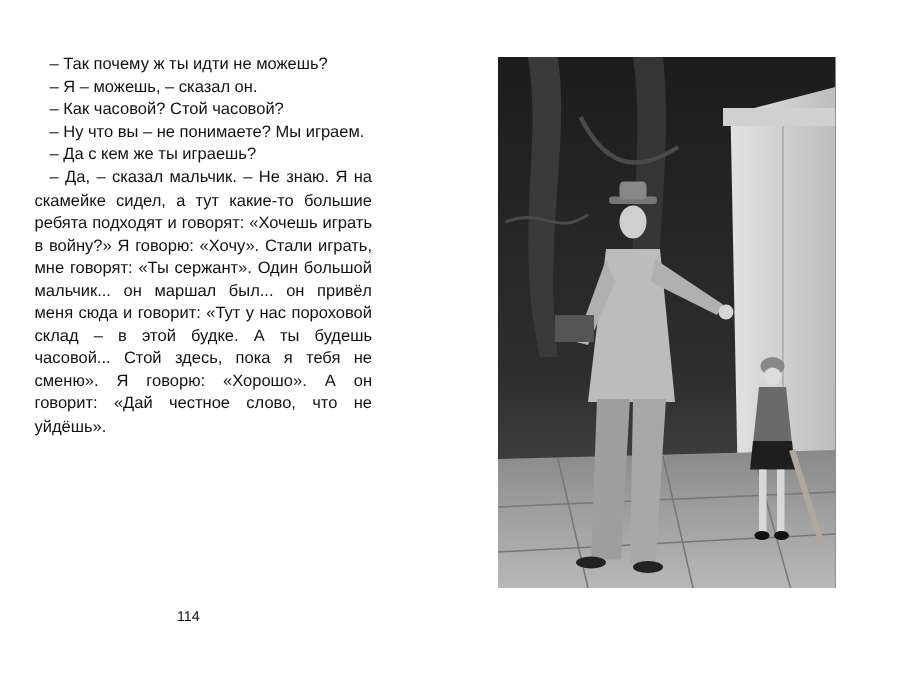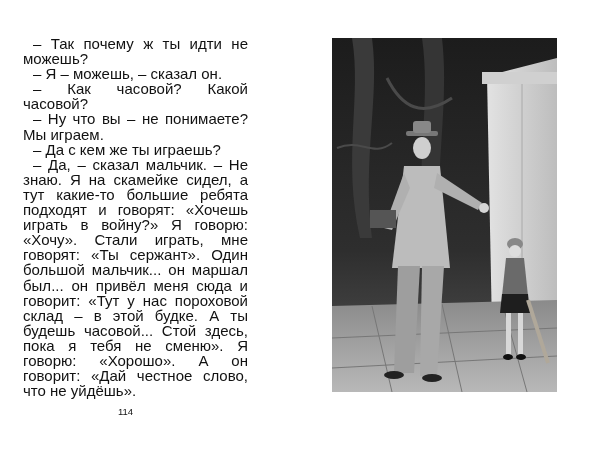--- a/index.html
+++ b/index.html
@@ -1,31 +1,31 @@
 <!DOCTYPE html>
 <html><head>
   <meta charset="utf-8">
   <style>
     html, body { margin:0; padding:0; }
     body { width:600px; height:450px; background:#ffffff; position:relative; overflow:hidden;
            font-family:"Liberation Sans", sans-serif; color:#111; }
-    .text-col { position:absolute; left:23px; top:36px; width:225px; font-size:15px; line-height:15.1px; }
+    .text-col { position:absolute; left:23px; top:36px; width:225px; font-size:11px; line-height:15.1px; }
     .p { margin:0; text-align:justify; text-align-last:left; }
     .p.ind { text-indent:10px; }
     .page-num { position:absolute; left:118px; top:406px; font-size:9.5px; font-weight:normal; }
     .illus { position:absolute; left:332px; top:38px; width:225px; height:354px; overflow:hidden; background:#2a2a2a; }
     .illus svg { display:block; }
   </style>
 </head>
 <body>
 
 <div class="text-col">
   <p class="p ind">– Так почему ж ты идти не можешь?</p>
   <p class="p ind">– Я – можешь, – сказал он.</p>
-  <p class="p ind">– Как часовой? Какой часовой?</p>
+  <p class="p ind">– Как часовой? Стой часовой?</p>
   <p class="p ind">– Ну что вы – не понимаете? Мы играем.</p>
   <p class="p ind">– Да с кем же ты играешь?</p>
   <p class="p ind">– Да, – сказал мальчик. – Не знаю. Я на скамейке сидел, а тут какие-то большие ребята подходят и говорят: «Хочешь играть в войну?» Я говорю: «Хочу». Стали играть, мне говорят: «Ты сержант». Один большой мальчик... он маршал был... он привёл меня сюда и говорит: «Тут у нас пороховой склад – в этой будке. А ты будешь часовой... Стой здесь, пока я тебя не сменю». Я говорю: «Хорошо». А он говорит: «Дай честное слово, что не уйдёшь».</p>
 </div>
 
 <div class="page-num">114</div>
 
 <div class="illus">
   <svg width="225" height="354" viewBox="0 0 225 354">
     <defs>

